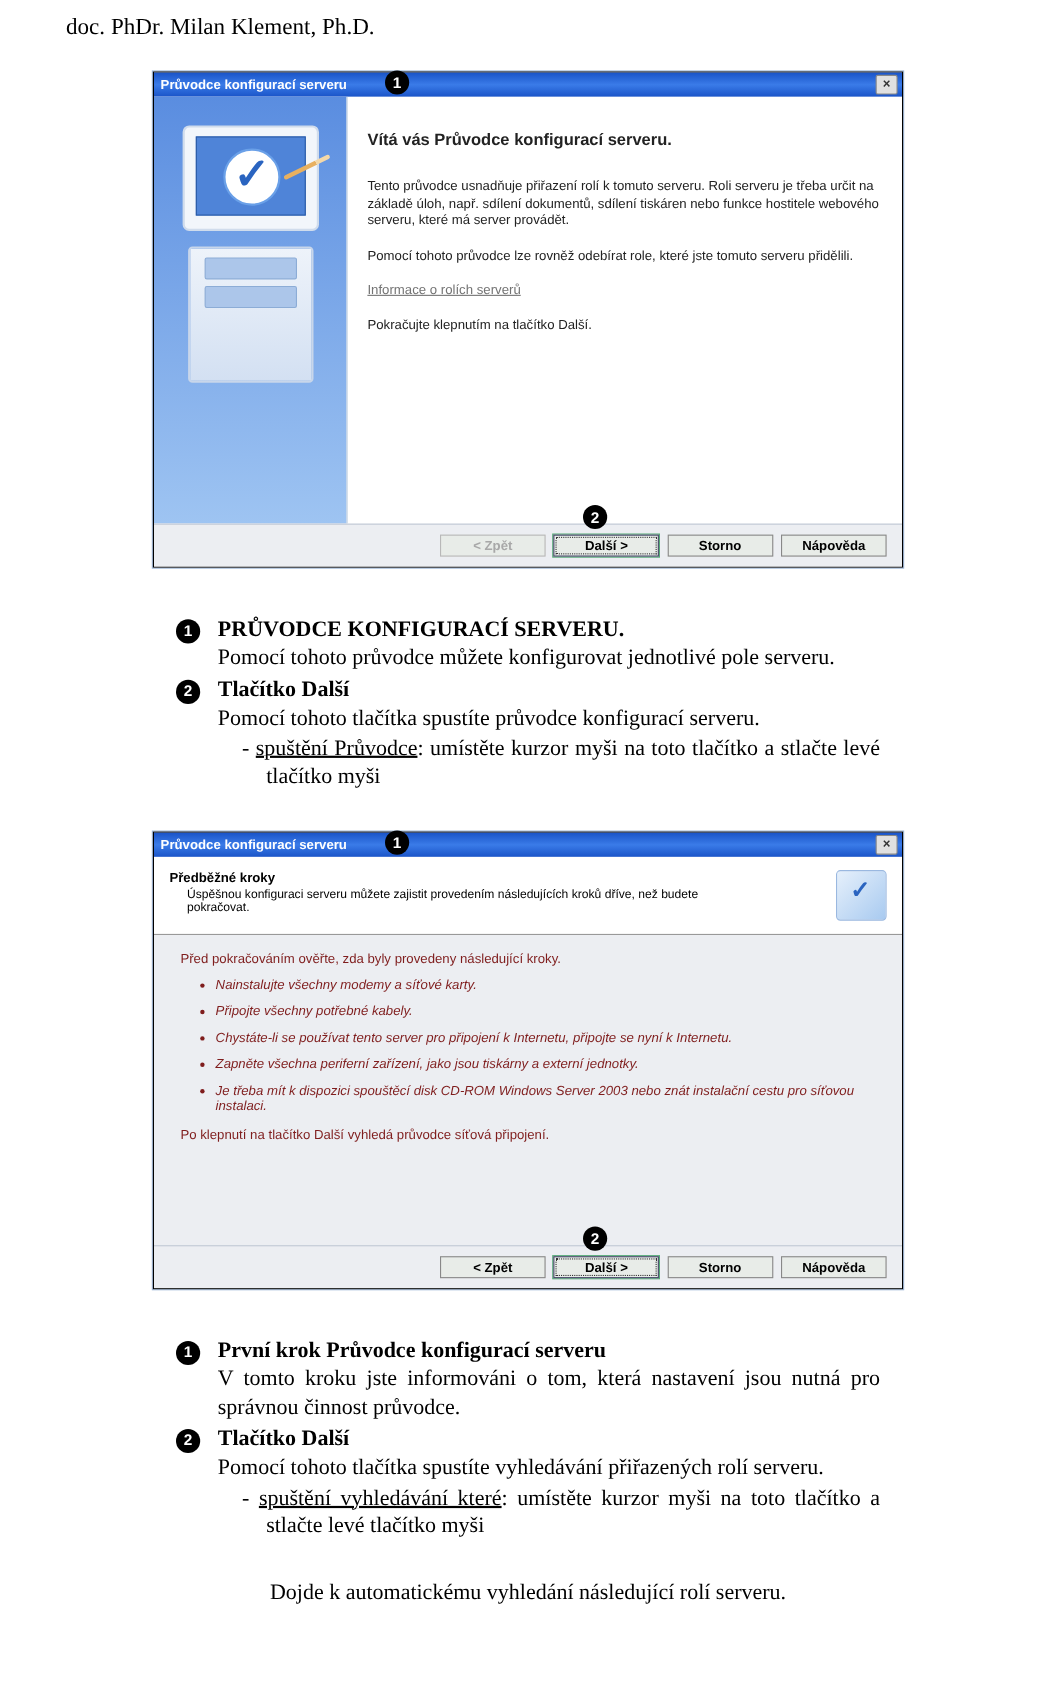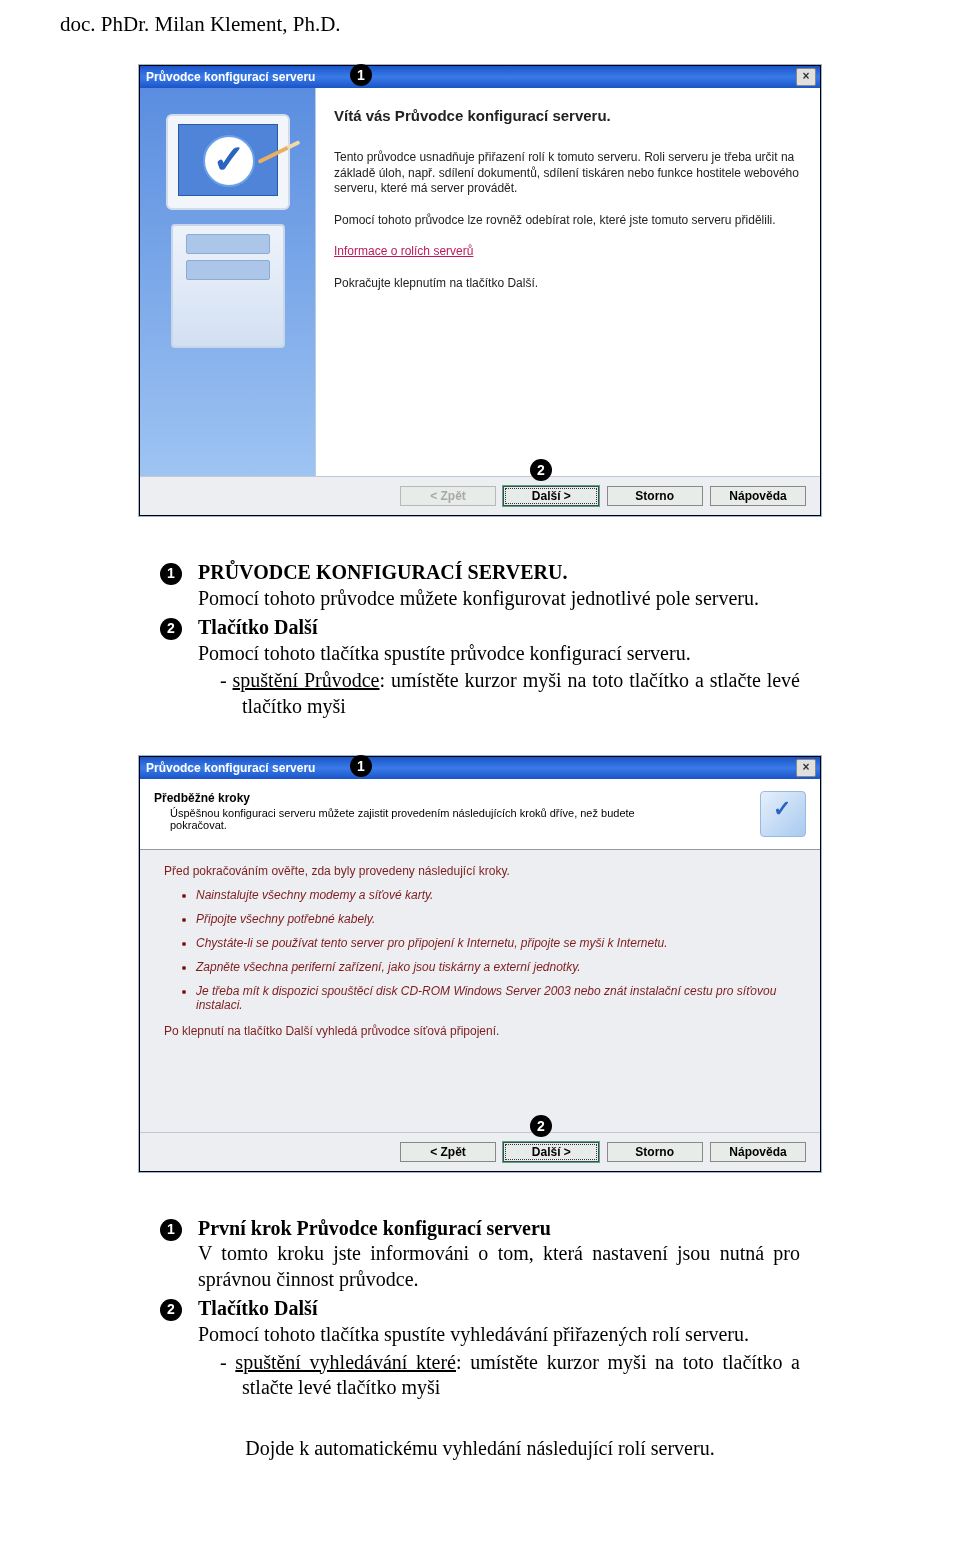--- a/index.html
+++ b/index.html
@@ -144,24 +144,24 @@
     border-radius: 2px;
   }
   .wiz1-main {
     flex: 1;
     padding: 14px 20px 8px 18px;
     color: #222;
   }
   .wiz1-main h2 {
     font-size: 15px;
     font-weight: bold;
-    margin: 5px 0 26px 0;
+    margin: 17px 0 26px 0;
   }
   .wiz1-main p { margin: 0 0 16px 0; line-height: 1.3; }
-  .link { color: #be185d; text-decoration: underline; }
+  .link { color: #737373; text-decoration: underline; }
   .btnrow {
     border-top: 1px solid #c0c8d4;
     background: #eceef2;
     padding: 9px 14px;
     text-align: right;
   }
   .winbtn {
     display: inline-block;
     min-width: 70px;
     padding: 2px 12px;
@@ -322,21 +322,21 @@
         <b>Předběžné kroky</b>
         <div>Úspěšnou konfiguraci serveru můžete zajistit provedením následujících kroků dříve, než budete pokračovat.</div>
       </div>
       <div class="wiz2-head-icon"></div>
     </div>
     <div class="wiz2-body">
       <p>Před pokračováním ověřte, zda byly provedeny následující kroky.</p>
       <ul>
         <li>Nainstalujte všechny modemy a síťové karty.</li>
         <li>Připojte všechny potřebné kabely.</li>
-        <li>Chystáte-li se používat tento server pro připojení k Internetu, připojte se myši k Internetu.</li>
+        <li>Chystáte-li se používat tento server pro připojení k Internetu, připojte se nyní k Internetu.</li>
         <li>Zapněte všechna periferní zařízení, jako jsou tiskárny a externí jednotky.</li>
         <li>Je třeba mít k dispozici spouštěcí disk CD-ROM Windows Server 2003 nebo znát instalační cestu pro síťovou instalaci.</li>
       </ul>
       <p>Po klepnutí na tlačítko Další vyhledá průvodce síťová připojení.</p>
     </div>
     <div class="btnrow" style="position:relative;">
       <div class="badge badge-abs" style="top:-18px; left:390px;">2</div>
       <span class="winbtn">&lt; Zpět</span>
       <span class="winbtn focus">Další &gt;</span>
       <span class="winbtn">Storno</span>

